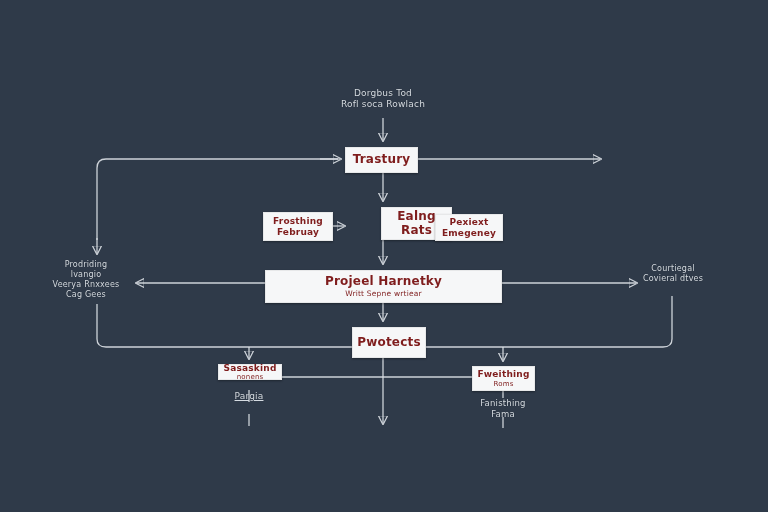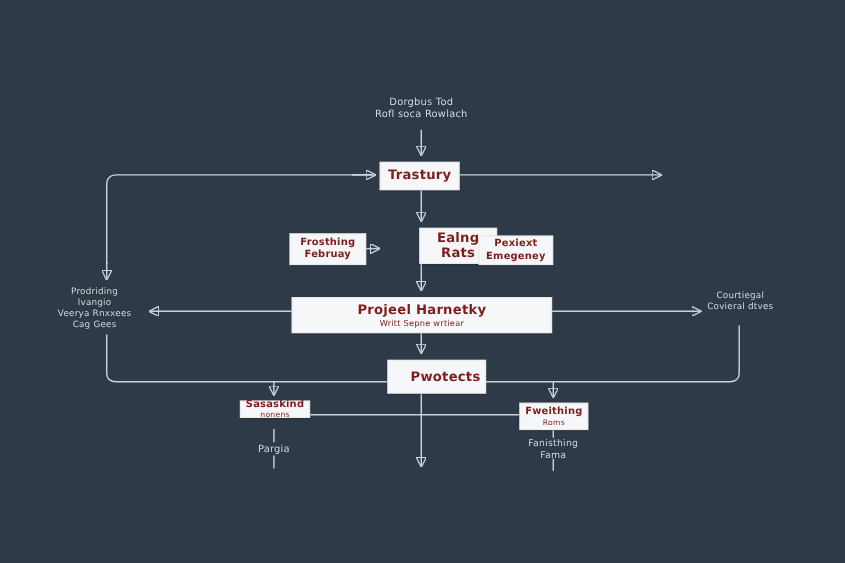--- a/index.html
+++ b/index.html
@@ -86,21 +86,21 @@
     <div>lvangio</div>
     <div>Veerya Rnxxees</div>
     <div>Cag Gees</div>
   </div>
 
   <div class="note" style="left:613px;top:264px;width:120px;font-size:8px;">
     <div>Courtiegal</div>
     <div>Covieral dtves</div>
   </div>
 
-  <div class="note big" style="left:209px;top:404px;width:80px;">
+  <div class="note big" style="left:209px;top:391px;width:80px;text-decoration:underline;">
     <div>Pargia</div>
   </div>
 
   <div class="note" style="left:443px;top:398px;width:120px;">
     <div>Fanisthing</div>
     <div>Fama</div>
   </div>
 
 
   <div class="node" style="left:345px;top:147px;width:73px;height:26px;">
@@ -119,21 +119,21 @@
   <div class="node" style="left:435px;top:214px;width:68px;height:27px;">
     <div class="small">Pexiext</div>
     <div class="small">Emegeney</div>
   </div>
 
   <div class="node" style="left:265px;top:270px;width:237px;height:33px;">
     <div class="main">Projeel Harnetky</div>
     <div class="sub">Writt Sepne wrtiear</div>
   </div>
 
-  <div class="node" style="left:352px;top:327px;width:74px;height:31px;padding-left:16px;">
+  <div class="node" style="left:352px;top:327px;width:74px;height:31px;">
     <div class="main">Pwotects</div>
   </div>
 
   <div class="node" style="left:218px;top:364px;width:64px;height:16px;">
     <div class="small">Sasaskind</div>
     <div class="tiny">nonens</div>
   </div>
 
   <div class="node" style="left:472px;top:366px;width:63px;height:25px;">
     <div class="small">Fweithing</div>

